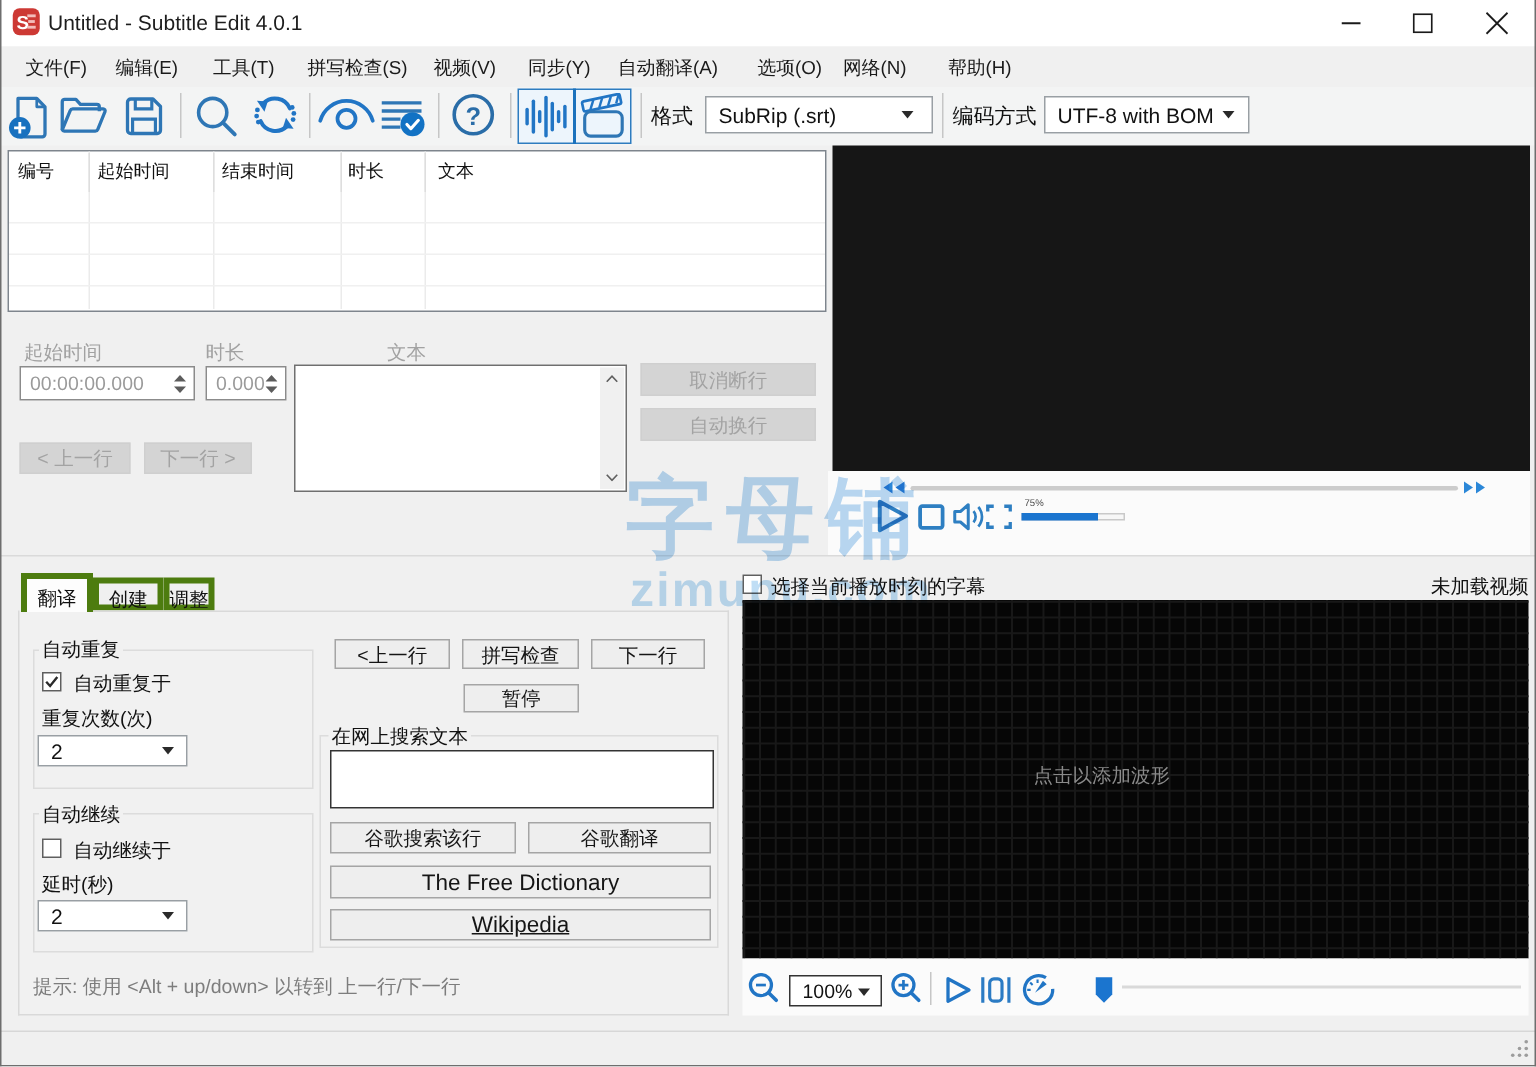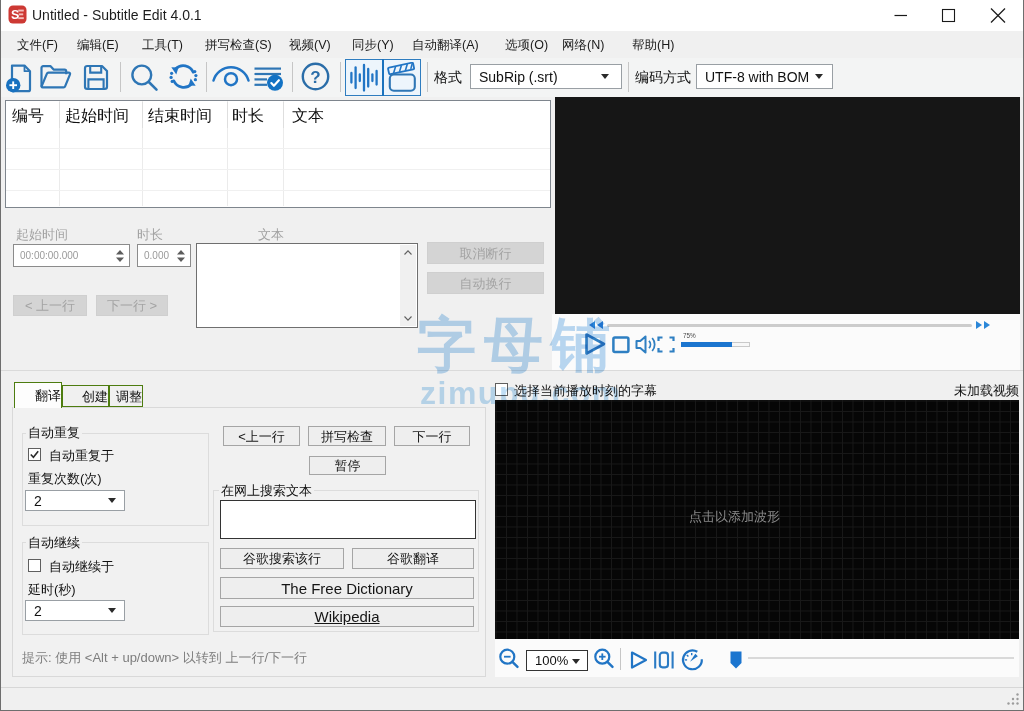--- a/index.html
+++ b/index.html
@@ -18,37 +18,37 @@
   .tsep { position:absolute; top:62px; width:1px; height:30px; background:#c6c6c6; }
   .tlabel { position:absolute; font-size:14px; color:#111; top:69px; }
   .combo { position:absolute; background:#fff; border:1px solid #999fa4; }
   .combo .ctext { position:absolute; left:8px; top:0; bottom:0; display:flex; align-items:center; font-size:14px; color:#111; }
   .carrow { position:absolute; width:0; height:0; border-left:4.5px solid transparent; border-right:4.5px solid transparent; border-top:5.5px solid #2a2a2a; }
   
   #listview { left:5px; top:100px; width:546px; height:108px; background:#fff; border:1px solid #7e858d; }
   .lv-vline { position:absolute; top:0; bottom:1px; width:1px; background:#ebebeb; }
   .lv-vline-h { position:absolute; top:1px; height:26px; width:1px; background:#dedede; }
   .lv-hline { position:absolute; left:0; right:0; height:1px; background:#f0f0f0; }
-  .lv-h { position:absolute; top:5px; font-size:16px; color:#111; }
+  .lv-h { position:absolute; top:5px; font-size:12px; color:#111; }
   
   .glabel { position:absolute; font-size:13px; color:#a2a2a2; }
   .spinbox { position:absolute; background:#fff; border:1px solid #8b8b8b; }
-  .spintext { position:absolute; left:6px; top:0; bottom:0; display:flex; align-items:center; font-size:10px; color:#9a9a9a; }
+  .spintext { position:absolute; left:6px; top:0; bottom:0; display:flex; align-items:center; font-size:13px; color:#9a9a9a; }
   .btn-dis { position:absolute; background:#d4d4d4; border:1px solid #cfcfcf; color:#a3a3a3; font-size:13px; text-align:center; }
   .btn { position:absolute; background:#eeeeee; border:1px solid #a5a5a5; color:#151515; font-size:13px; text-align:center; }
   #textarea { left:196px; top:243px; width:222px; height:85px; background:#fff; border:1px solid #6f6f6f; }
   #scrollv { position:absolute; right:1px; top:1px; width:16px; bottom:1px; background:#f0f0f0; }
   
   #video { left:555px; top:97px; width:465px; height:217px; background:#161616; }
   #seektrack { left:607px; top:324px; width:365px; height:3px; background:#ccc; border-radius:2px; }
   
   .cb { position:absolute; width:13px; height:13px; background:#fff; border:1px solid #5f5f5f; }
   
   #tabpage { left:12px; top:407px; width:474px; height:270px; background:#f1f1f1; border:1px solid #d9d9d9; border-top:none; }
-  .tab { position:absolute; border:1px solid #4d7c0f; background:#f0f0f0; font-size:13px; color:#111; text-align:right; }
+  .tab { position:absolute; border:4px solid #4d7c0f; background:#f0f0f0; font-size:13px; color:#111; text-align:center; }
   .groupbox { position:absolute; border:1px solid #dcdcdc; }
   .gb-label { position:absolute; font-size:13px; color:#111; background:#f1f1f1; padding:0 2px; }
   .ui-label { position:absolute; font-size:13px; color:#111; }
   
   #waveform { left:495px; top:400px; width:524px; height:239px; background:#060606;
      background-image:linear-gradient(#181818 1px, transparent 1px), linear-gradient(90deg, #181818 1px, transparent 1px);
      background-size:10.5px 10.5px; background-position:0.5px 0.5px; }
   #wfbar { left:495px; top:639px; width:524px; height:38px; background:#fbfbfb; }
   
   #statusline { left:0; top:687px; width:1024px; height:1px; background:#d7d7d7; }

